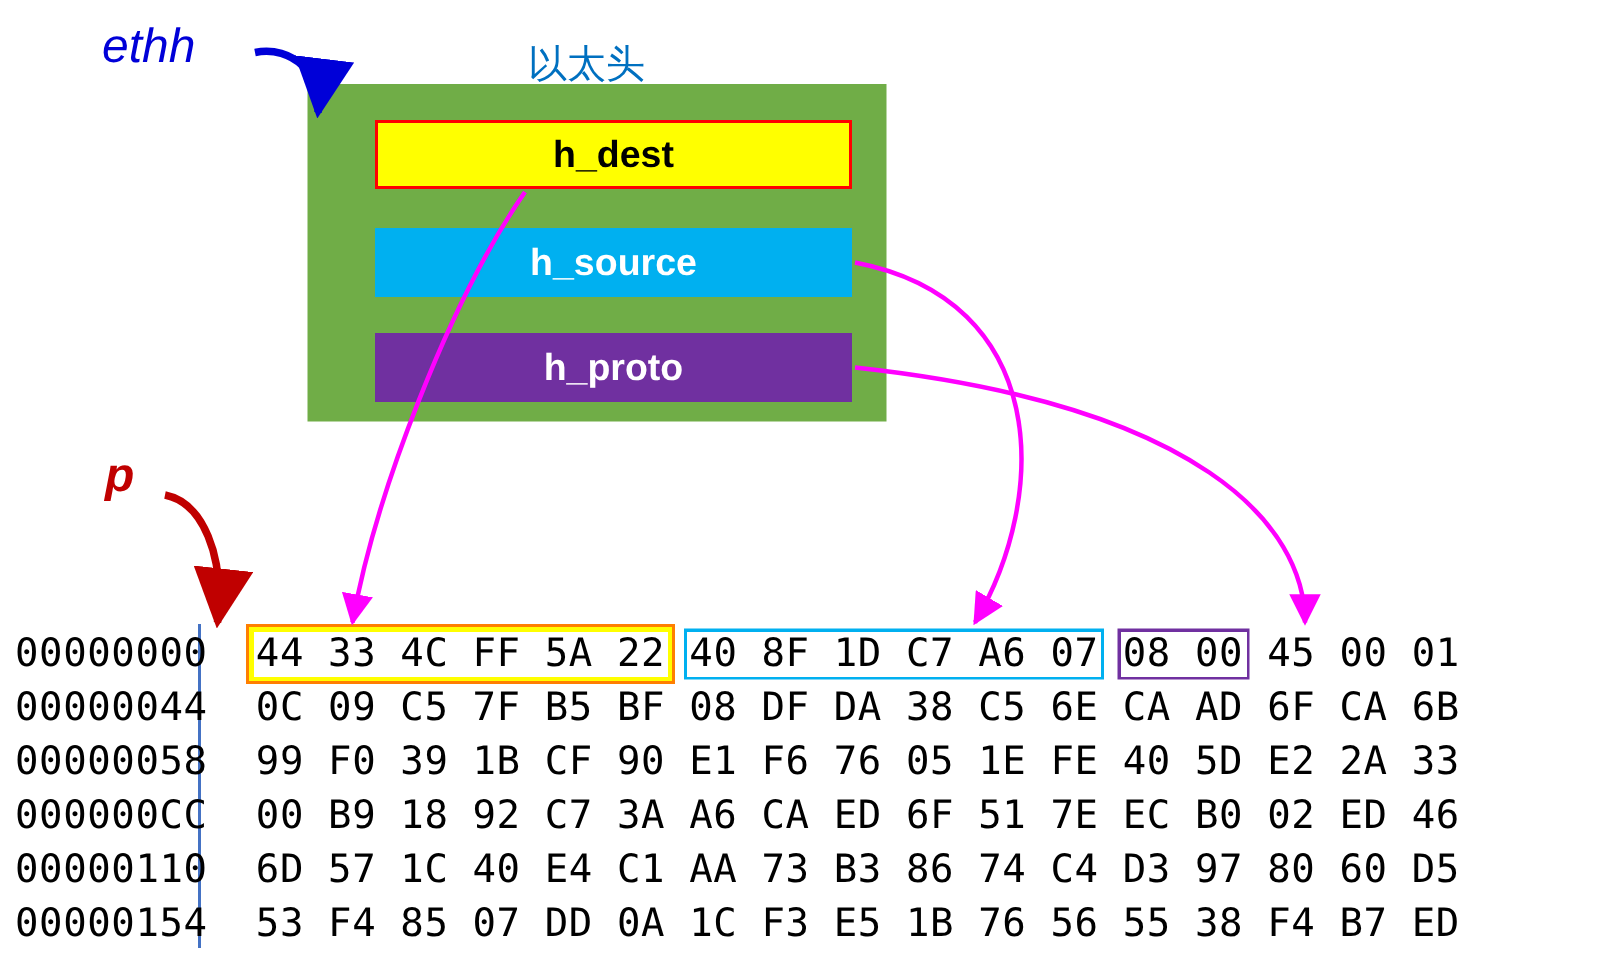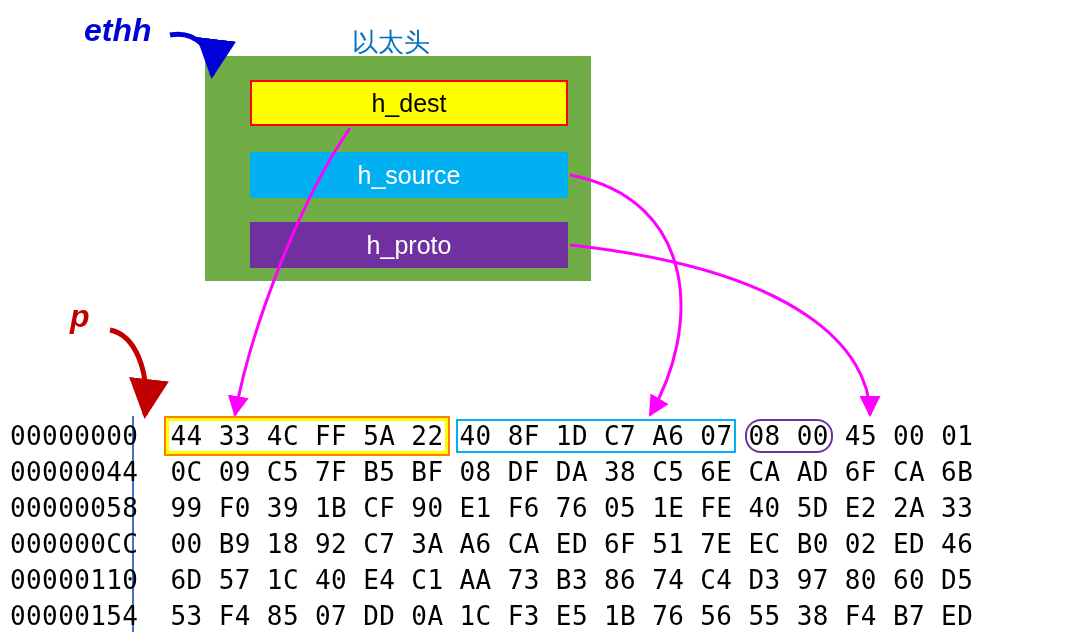--- a/index.html
+++ b/index.html
@@ -6,24 +6,24 @@
     margin: 0;
     padding: 0;
     font-family: "Microsoft YaHei", Arial, sans-serif;
     background: #fff;
     width: 1080px;
     height: 644px;
     position: relative;
   }
   .label-ethh {
     position: absolute;
-    left: 84px;
+    left: 68px;
     top: 12px;
     font-size: 32px;
-    font-weight: 700;
+    font-weight: 400;
     font-style: italic;
     color: #0000d8;
   }
   .label-ethhdr {
     position: absolute;
     left: 352px;
     top: 25px;
     font-size: 26px;
     font-weight: 400;
     color: #0070c0;
@@ -38,21 +38,21 @@
   }
   .field {
     position: absolute;
     left: 45px;
     width: 318px;
     height: 46px;
     display: flex;
     align-items: center;
     justify-content: center;
     font-size: 25px;
-    font-weight: 400;
+    font-weight: 700;
     box-sizing: border-box;
   }
   .field.h-dest {
     top: 24px;
     background: #ffff00;
     color: #000;
     border: 2px solid #ff0000;
   }
   .field.h-source {
     top: 96px;
@@ -94,21 +94,20 @@
     box-shadow: 0 0 0 2px #00b0f0;
     display: inline;
     padding: 0px 2px;
     margin: 0 -2px;
   }
   .hl-purple {
     box-shadow: 0 0 0 2px #7030a0;
     display: inline;
     padding: 0px 2px;
     margin: 0 -2px;
-    border-radius: 14px;
   }
   .vline {
     position: absolute;
     left: 132px;
     top: 416px;
     width: 0;
     height: 216px;
     border-left: 2px solid #4472c4;
   }
   svg.arrows {

